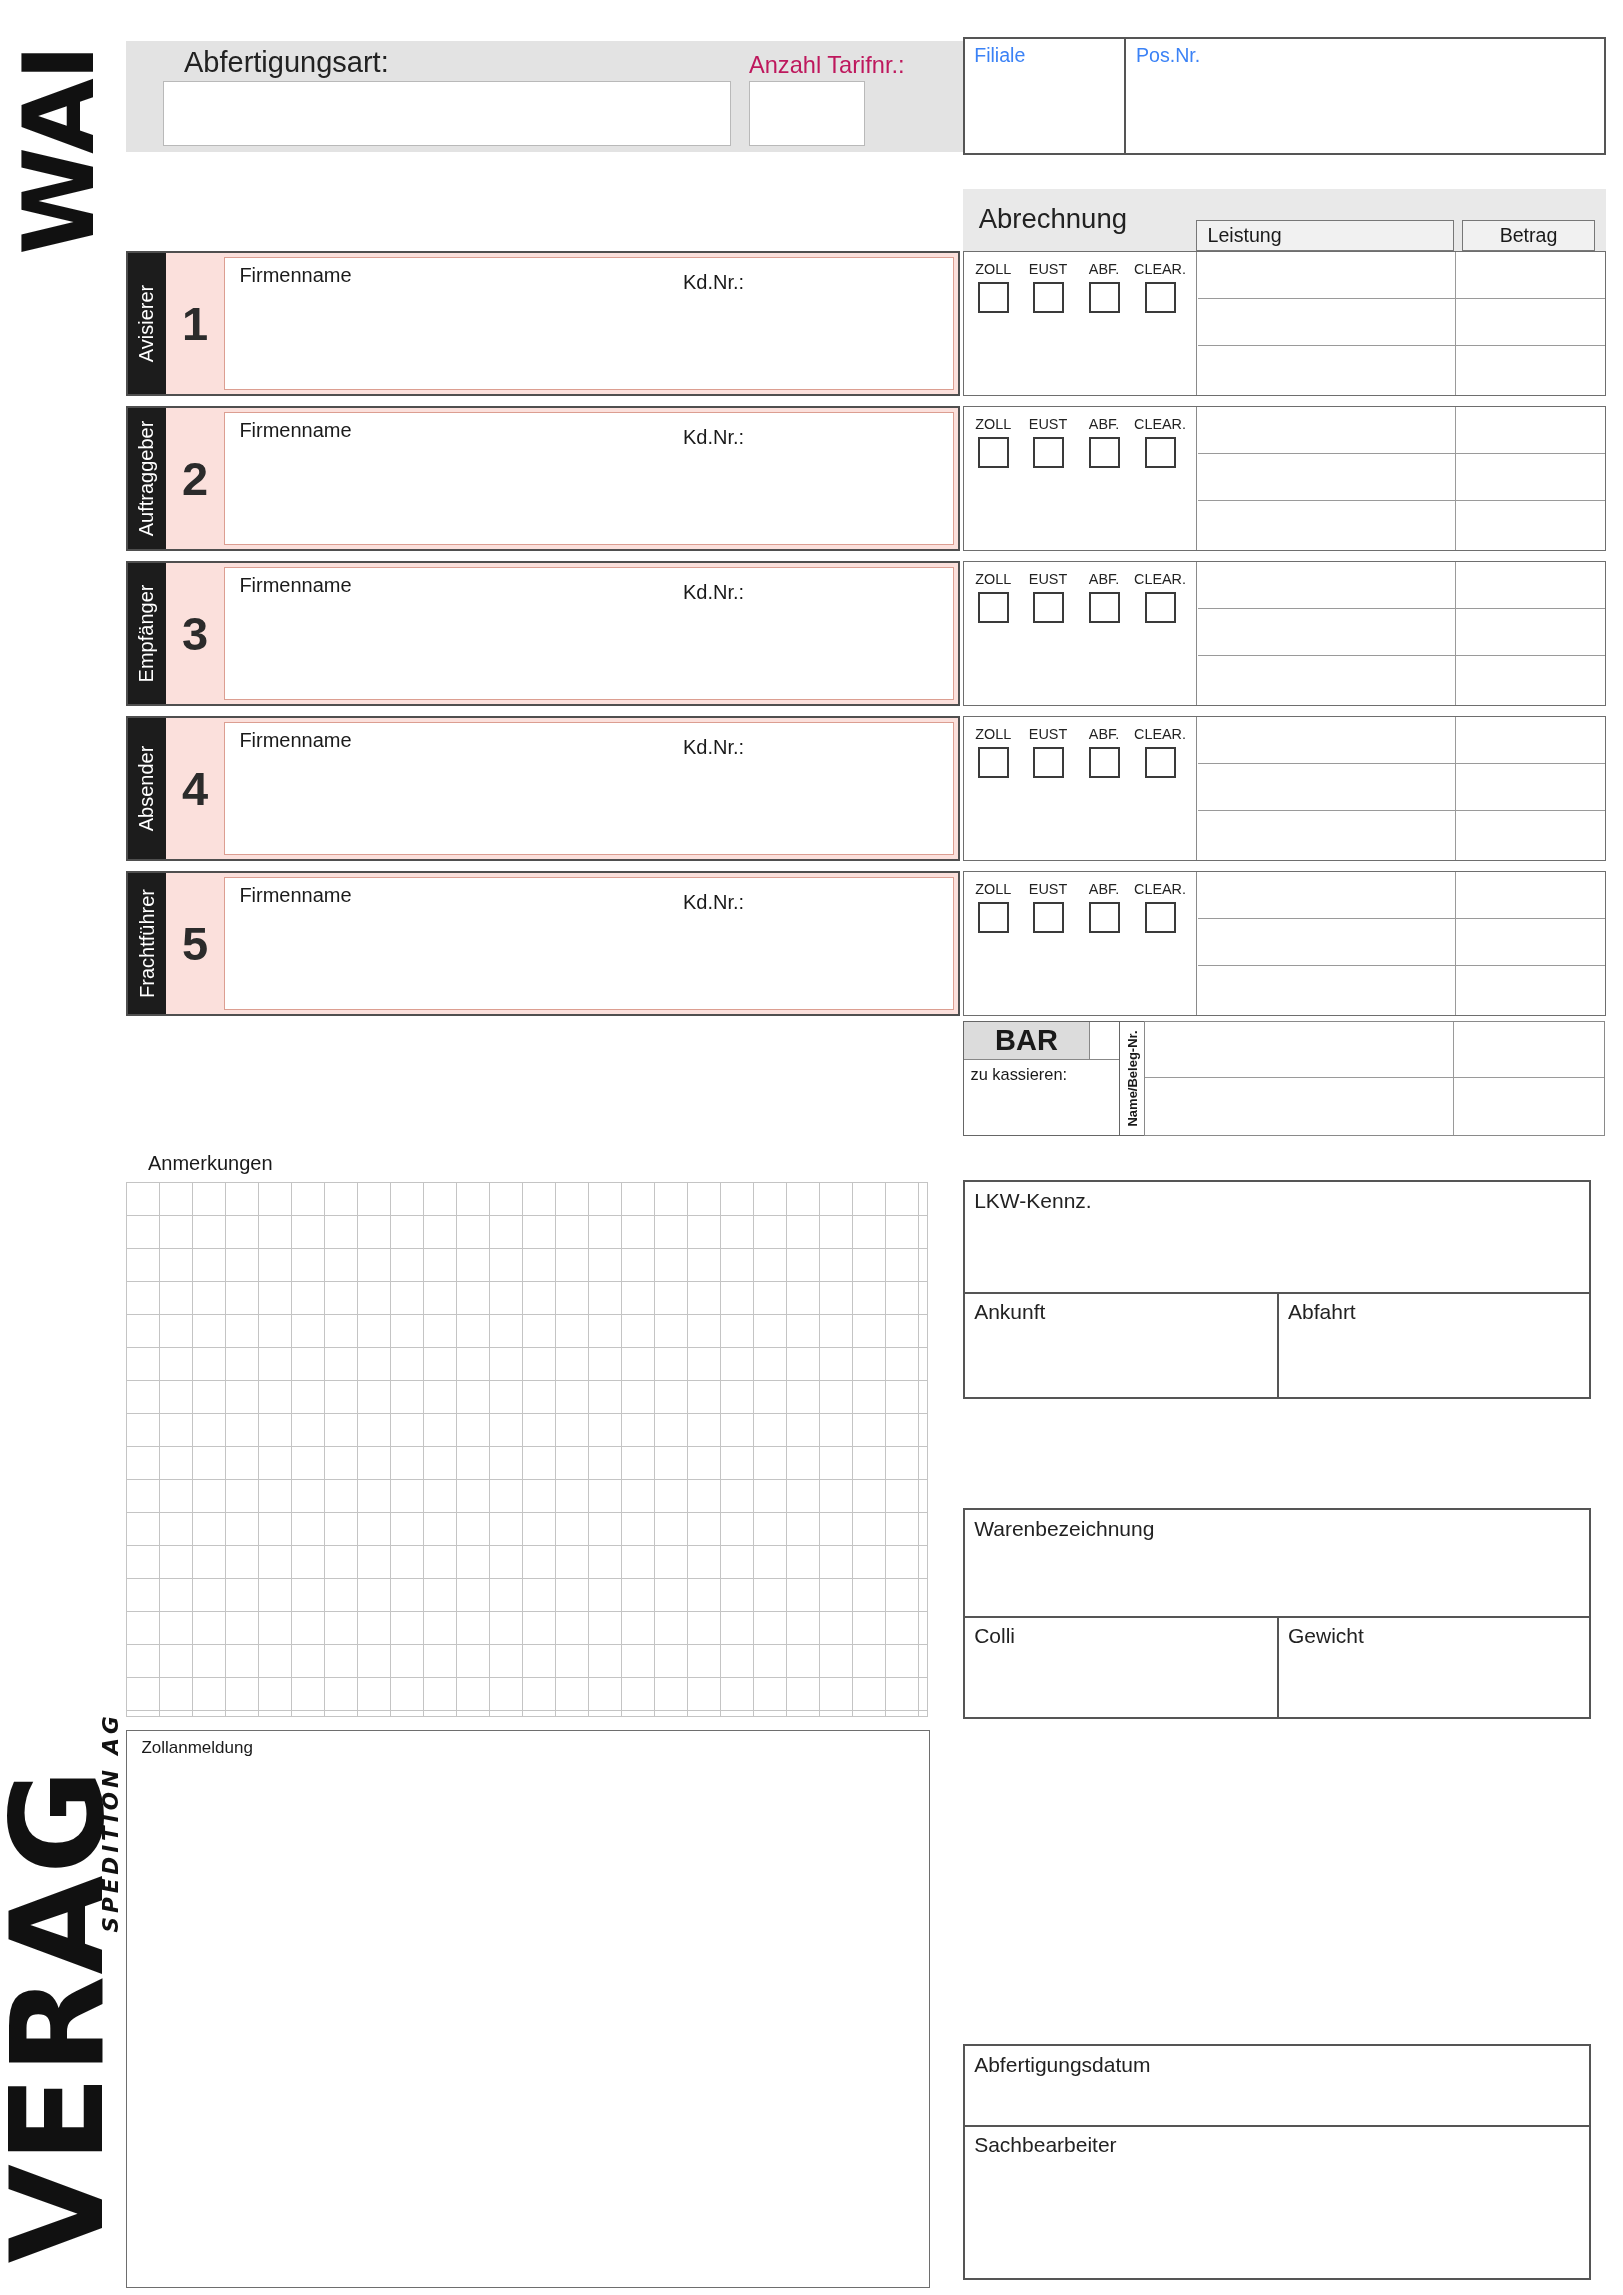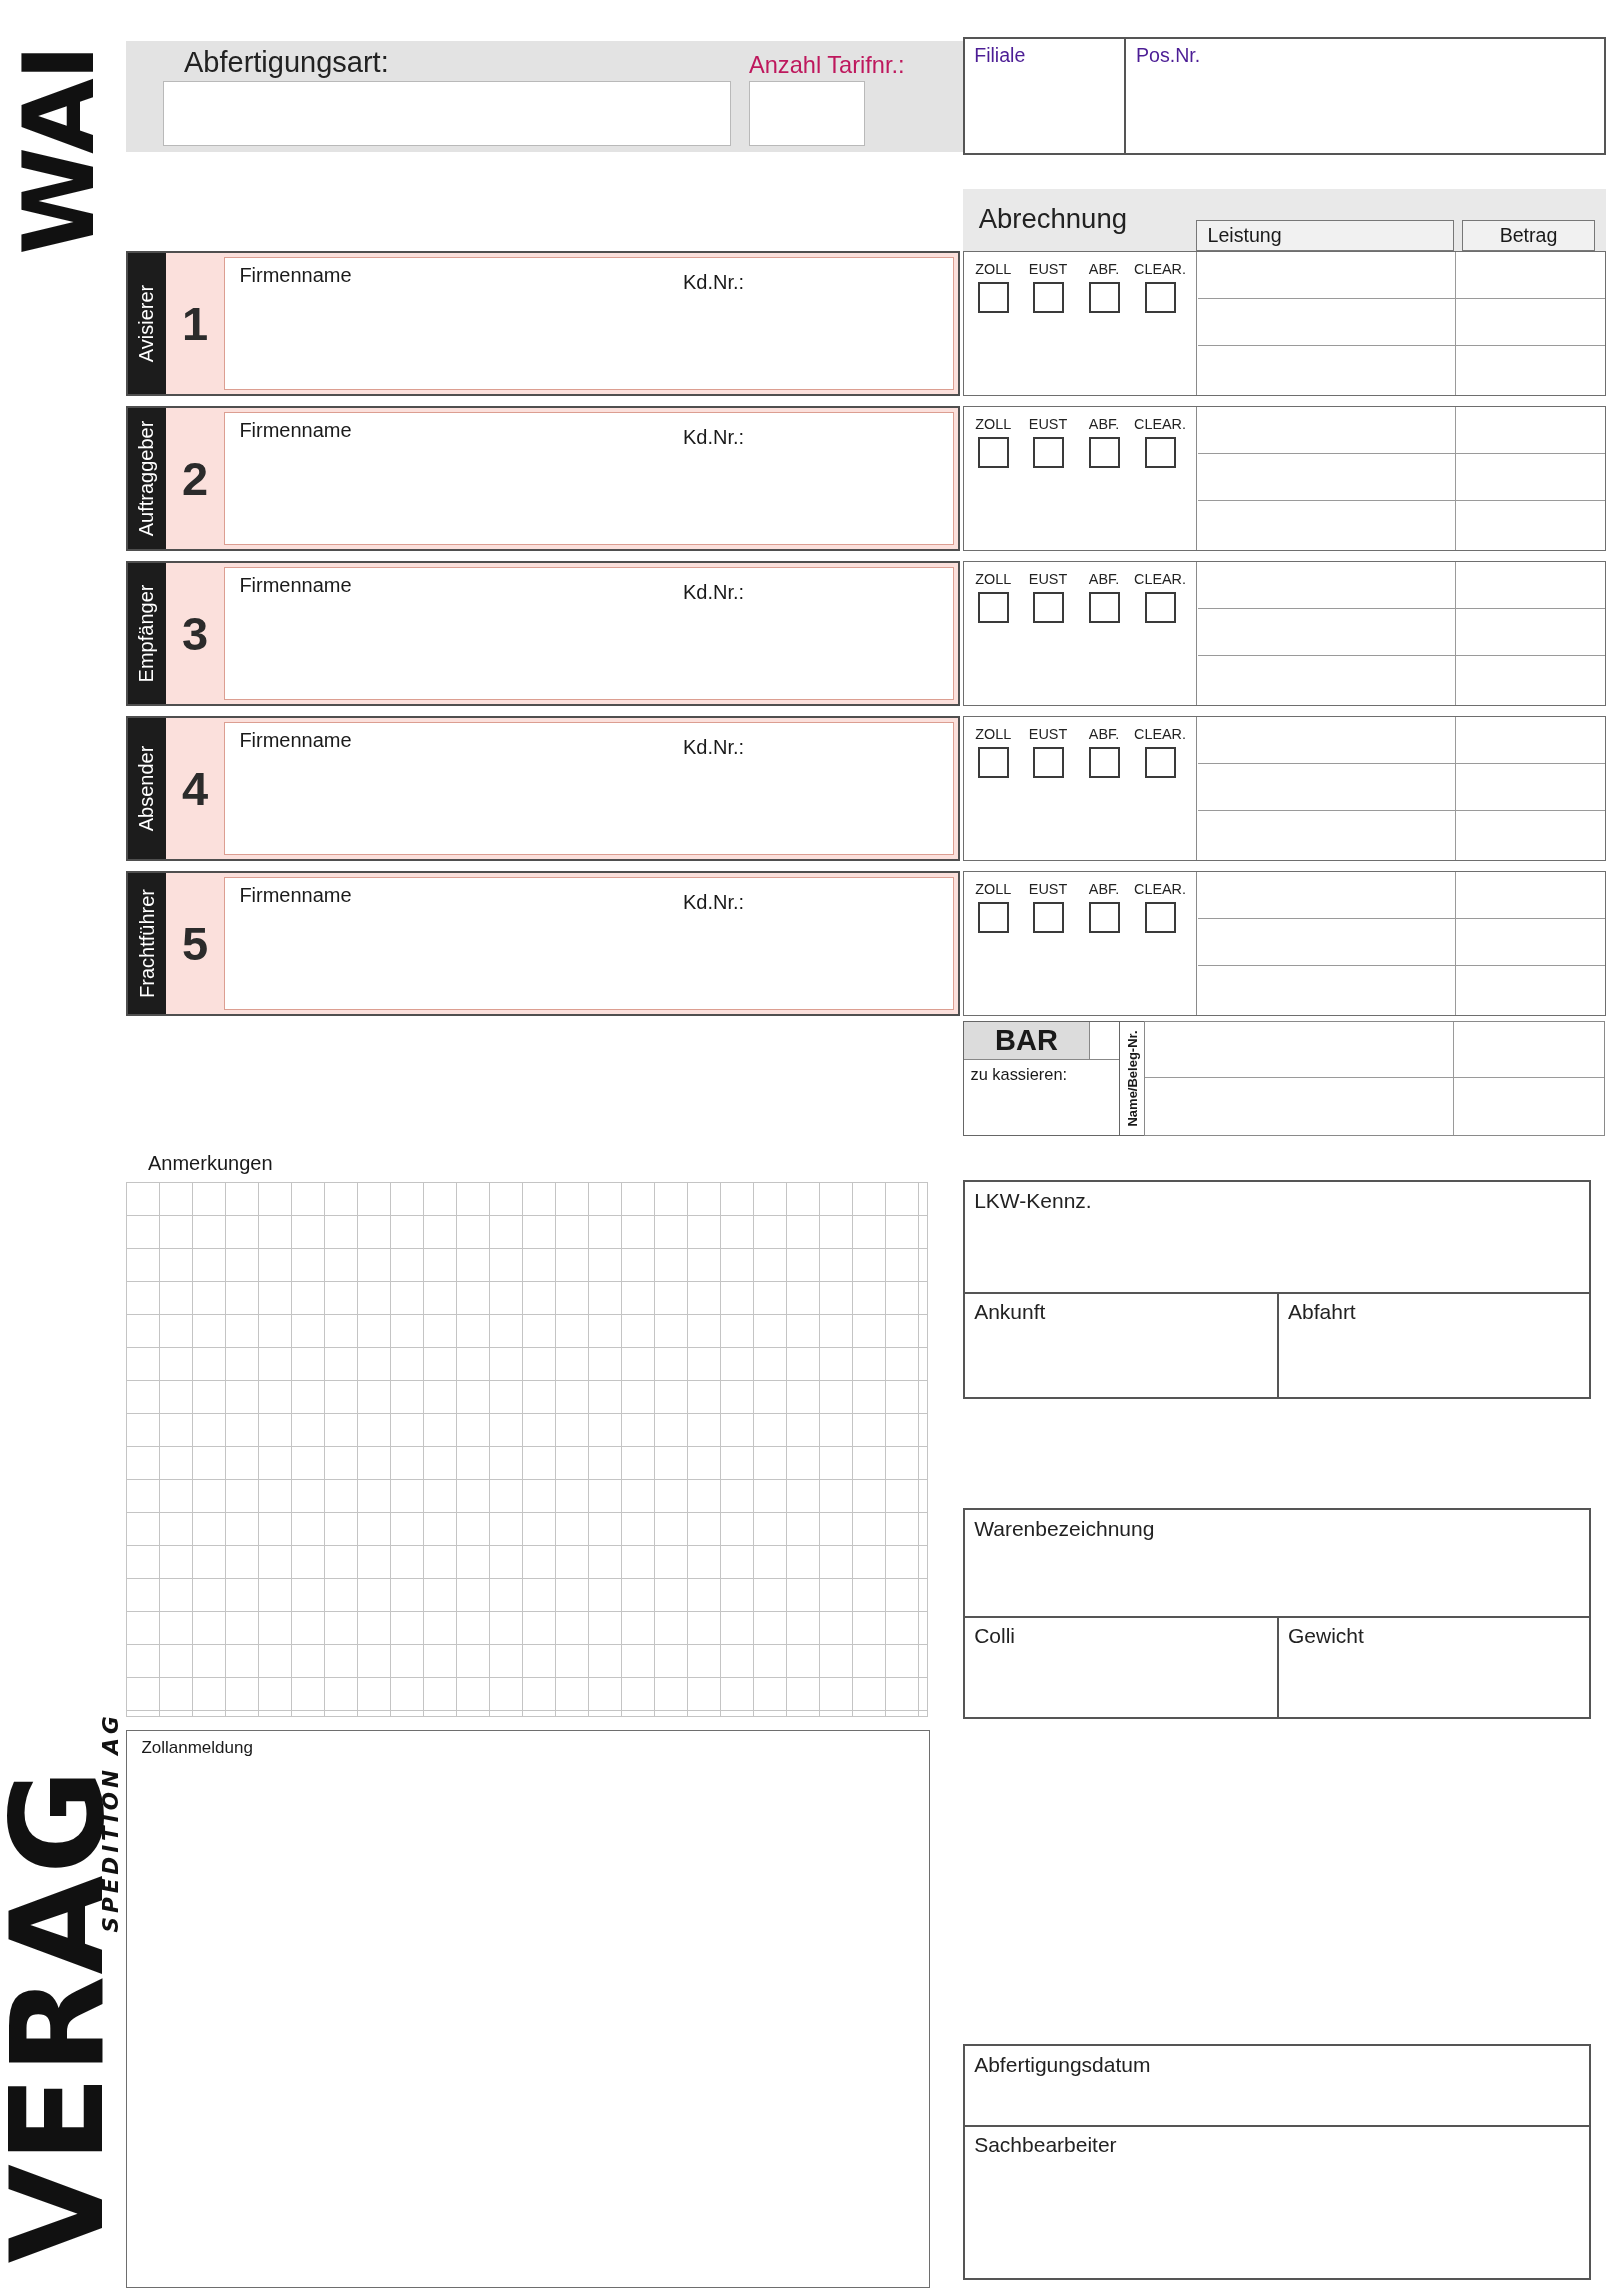--- a/index.html
+++ b/index.html
@@ -19,21 +19,21 @@
 
   
   .top-gray { left:126px; top:41px; width:942px; height:111px; background:#e3e3e3; }
   .lbl-abfert { position:absolute; left:58px; top:5.2px; font-size:29px; color:#222; }
   .inp-abfert { position:absolute; left:37px; top:40px; width:568px; height:65px; background:#fff; border:1.3px solid #b9b9b9; }
   .lbl-anzahl { position:absolute; left:623px; top:10.5px; font-size:23.6px; color:#be185d; }
   .inp-anzahl { position:absolute; left:623px; top:40px; width:116px; height:65px; background:#fff; border:1.3px solid #b9b9b9; }
 
   .filiale-box { left:963px; top:37px; width:643px; height:118px; border:2px solid #555; background:#fff; }
   .filiale-div { position:absolute; left:159px; top:0; bottom:0; width:2px; background:#555; }
-  .cell-lbl { position:absolute; font-size:19.6px; color:#4c1d95; }
+  .cell-lbl { position:absolute; font-size:19.6px; color:#3b82f6; }
 
   
   .abr-head { left:963px; top:189px; width:643px; height:62px; background:#e9e9e9; }
   .abr-title { position:absolute; left:15.7px; top:14.4px; font-size:27.5px; color:#222; }
   .col-head { position:absolute; bottom:0; height:31px; background:#f1f1f1; border:1.3px solid #777; font-size:19.6px; display:flex; align-items:center;margin-top:31px; }
   .col-leistung { left:233px; width:258px; padding-left:10.5px; }
   .col-betrag { left:499px; width:133px; justify-content:center; }
 
   
   .party-row { position:absolute; left:126px; width:834px; height:145px; border:2px solid #4f4f4f; background:#fbe0dc; }

